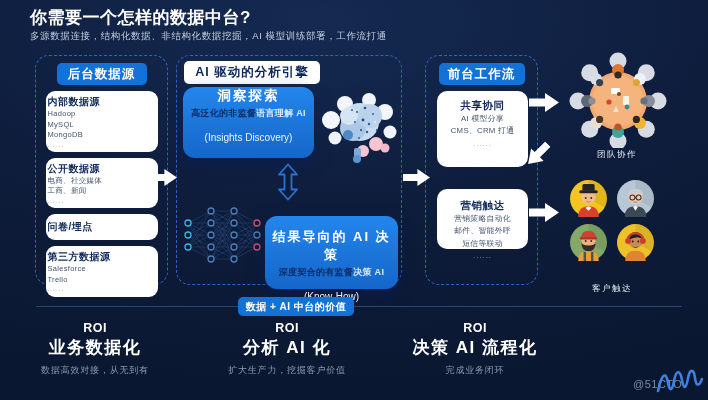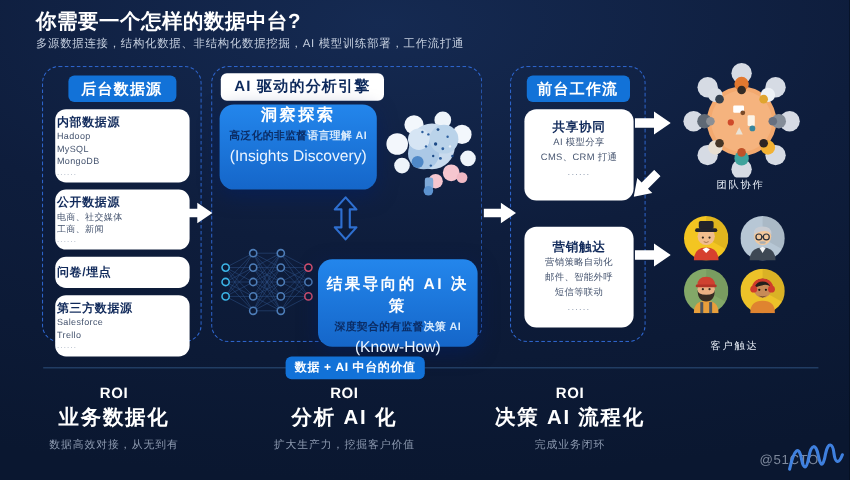--- a/index.html
+++ b/index.html
@@ -21,32 +21,32 @@
   .hdr-right{width:86px}
 
   .wcard{background:#fff;border-radius:9px;margin:6px auto 0;text-align:left;color:#10295a;padding:4px 2px 3px}
   .panel-left .wcard{width:112px}
   .wtitle{font-size:10px;font-weight:bold;color:#10295a;letter-spacing:.5px}
   .wline{font-size:7.5px;color:#44536e;line-height:1.4;letter-spacing:.3px}
   .dim{color:#97a2b4;font-size:6.5px;letter-spacing:1px;line-height:1.3}
   .right-card{position:absolute;left:11px;width:91px;background:#fff;border-radius:10px;text-align:center;color:#10295a}
   .right-card .wline{font-size:7.8px;line-height:1.6}
   .card-share{top:35px;height:76px;padding-top:8px}
-  .card-marketing{top:133px;height:84px;padding-top:10px}
+  .card-marketing{top:133px;height:60px;padding-top:10px}
   .right-card .wtitle{font-size:10.5px}
 
   .mid-header{position:absolute;left:7px;top:5px;width:136px;height:23px;background:#fff;border-radius:5px;
     color:#0e2a5c;font-weight:bold;font-size:12.5px;text-align:center;line-height:23px;letter-spacing:1px}
   .bcard{position:absolute;border-radius:12px;background:linear-gradient(180deg,#2386ec,#1566c9);
     text-align:center;box-shadow:0 5px 16px rgba(0,30,100,.5)}
   .btitle{font-size:13.5px;font-weight:bold;letter-spacing:2px}
   .bline{font-size:9px;font-weight:bold;margin-top:2px;letter-spacing:.3px}
   .bem{color:#0b2d66}
   .brest{color:#d8eafc}
-  .bsub{font-size:13px;color:#eaf4ff;margin-top:2px}
+  .bsub{font-size:10px;color:#eaf4ff;margin-top:12px}
   .card-insight{left:6px;top:31px;width:131px;height:71px;}
   .card-decision{left:88px;top:160px;width:133px;height:73px;padding-top:12px}
   .brain{position:absolute;left:142px;top:36px}
   .nn{position:absolute;left:2px;top:146px}
   .sync-arrow{position:absolute;left:100px;top:107px}
 
   .flow-arrow{position:absolute}
   .illu-label{position:absolute;font-size:8.5px;color:#e8eef7;text-align:center;letter-spacing:1.5px}
   .team{position:absolute;left:569px;top:50px}
   .avatars{position:absolute;left:570px;top:180px;display:grid;grid-template-columns:37px 37px;grid-auto-rows:37px;column-gap:10px;row-gap:7px}

